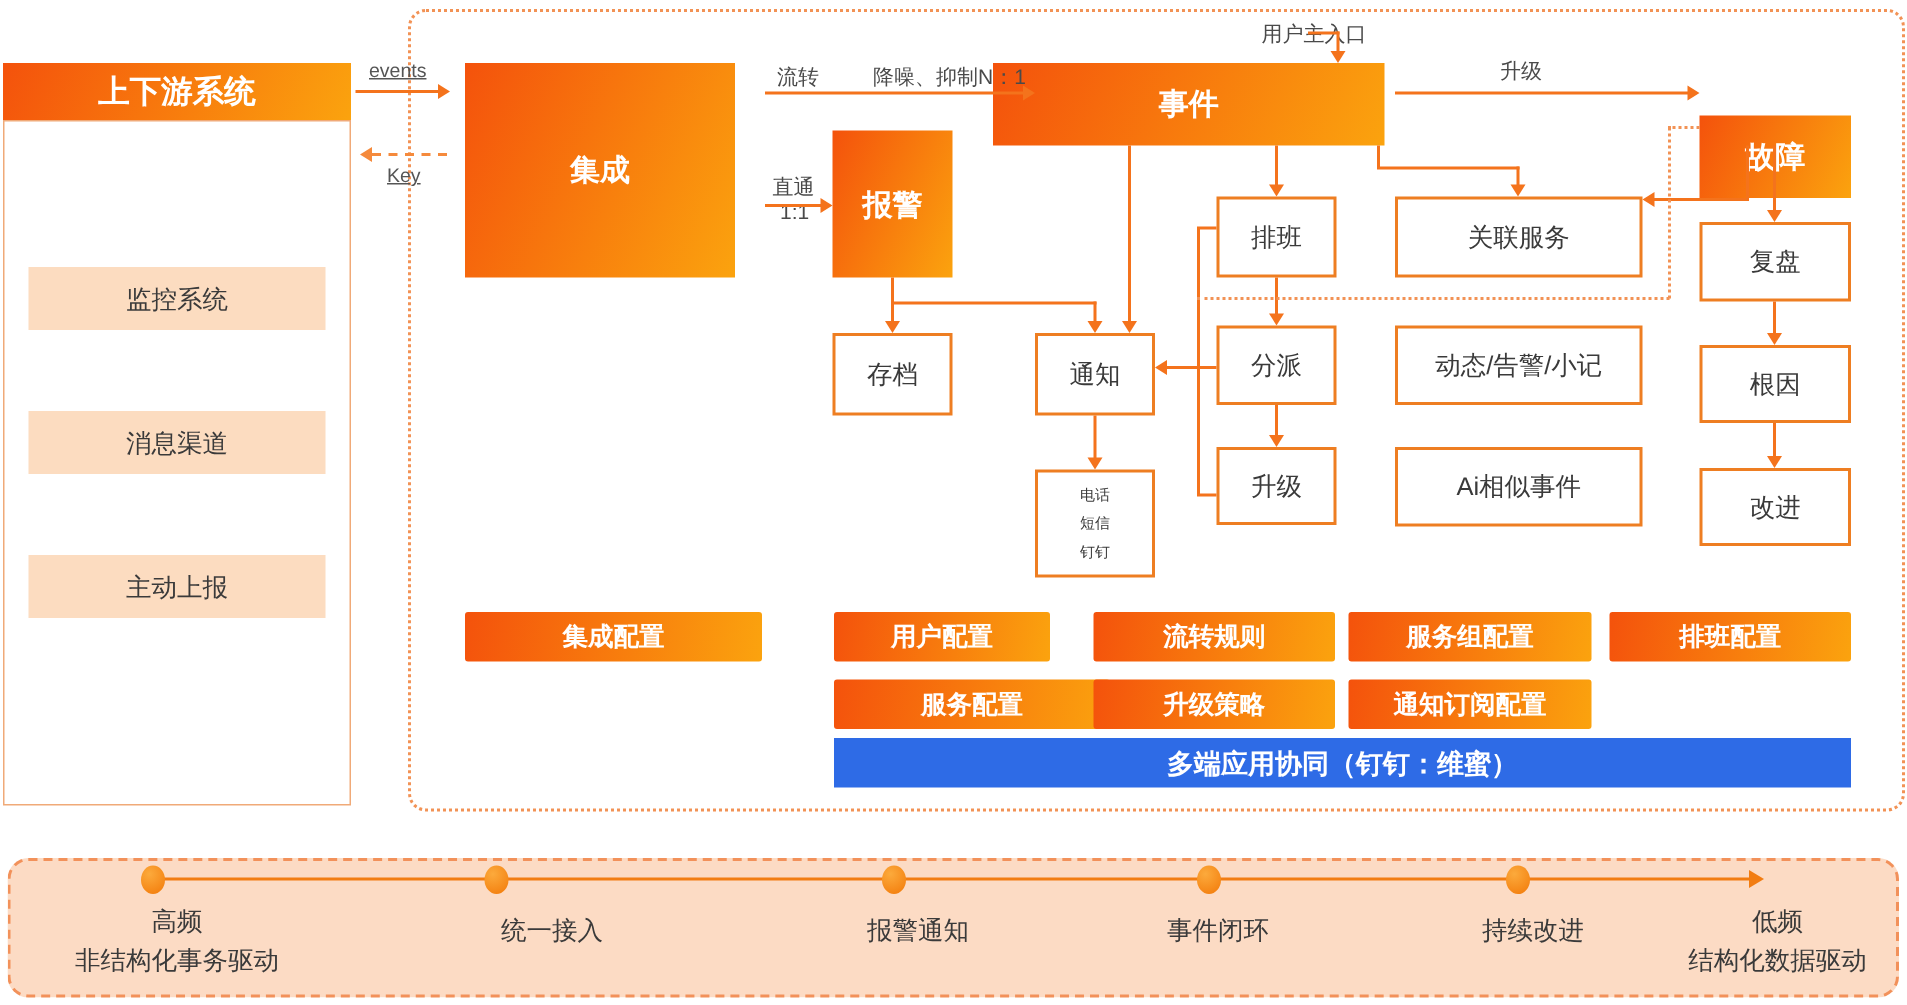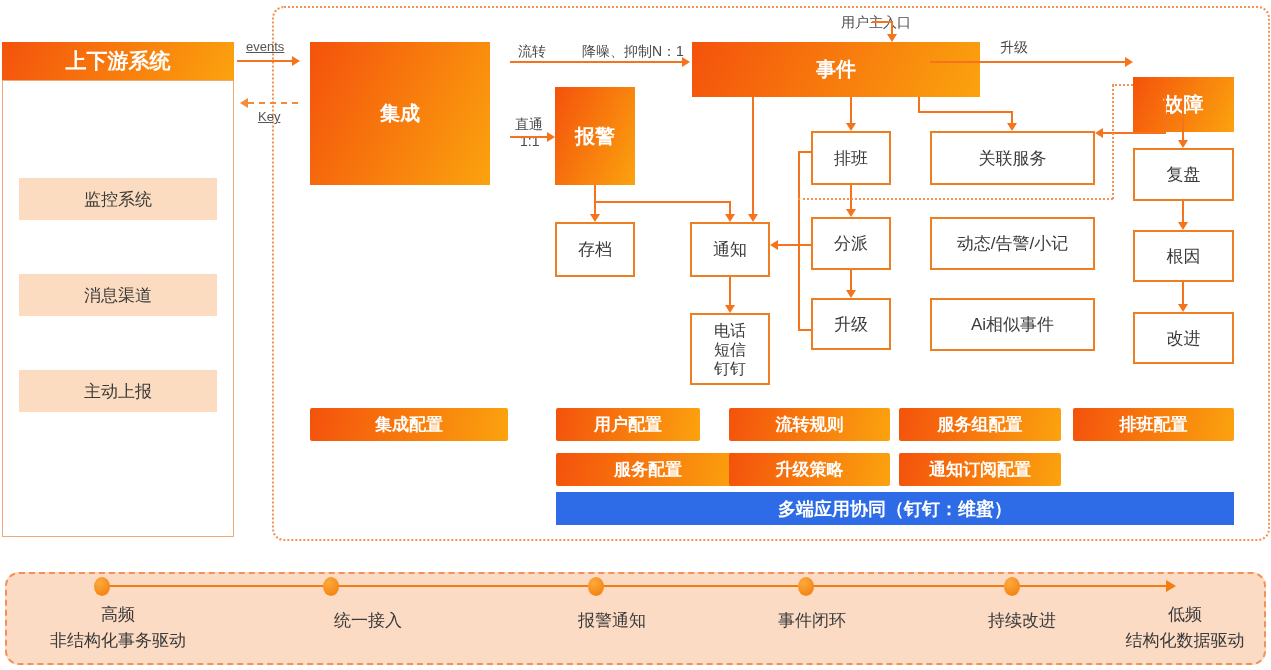--- a/index.html
+++ b/index.html
@@ -38,38 +38,38 @@
   .left-panel-body{position:absolute;background:#fff;border:1px solid #f0aa78;box-sizing:border-box;}
   .blue-bar{position:absolute;background:#2e6be6;color:#fff;font-weight:700;font-size:18px;
             display:flex;align-items:center;justify-content:center;}
   
   .tl-panel{position:absolute;background:#fcdbc4;border:2px dashed #f2915a;border-radius:14px;box-sizing:border-box;}
   .tl-dot{position:absolute;width:16px;height:19px;border-radius:50%;
           background:radial-gradient(circle at 35% 30%,#fcaa3c,#f27908);}
   .tl-label{position:absolute;transform:translateX(-50%);text-align:center;color:#3a3a3a;
             font-size:17px;line-height:26px;white-space:nowrap;}
   .tl-label span{display:block;}
-  .chan{flex-direction:column;font-size:16px;line-height:19px;}
+  .chan{flex-direction:column;font-size:10px;line-height:19px;}
 </style>
 </head>
 <body>
 
 <div id="canvas">
 
   <div class="gbox" style="left:2px;top:42px;width:232px;height:38px;font-size:21px;">上下游系统</div>
   <div class="left-panel-body" style="left:2px;top:80px;width:232px;height:457px;"></div>
   <div class="peach" style="left:19px;top:178px;width:198px;height:42px;">监控系统</div>
   <div class="peach" style="left:19px;top:274px;width:198px;height:42px;">消息渠道</div>
   <div class="peach" style="left:19px;top:370px;width:198px;height:42px;">主动上报</div>
 
   <div class="dashed-frame" style="left:272px;top:6px;width:994px;height:531px;"></div>
 
   <div class="gbox" style="left:310px;top:42px;width:180px;height:143px;">集成</div>
   <div class="gbox" style="left:555px;top:87px;width:80px;height:98px;">报警</div>
-  <div class="gbox" style="left:692px;top:42px;width:288px;height:55px;">事件</div>
+  <div class="gbox" style="left:662px;top:42px;width:261px;height:55px;">事件</div>
   <div class="gbox" style="left:1133px;top:42px;width:101px;height:55px;margin-top:35px;">故障</div>
 
   <div class="wbox" style="left:555px;top:222px;width:80px;height:55px;">存档</div>
   <div class="wbox" style="left:690px;top:222px;width:80px;height:55px;">通知</div>
   <div class="wbox chan" style="left:690px;top:313px;width:80px;height:72px;">
     <span>电话</span>
     <span>短信</span>
     <span>钉钉</span>
   </div>
   <div class="wbox" style="left:811px;top:131px;width:80px;height:54px;">排班</div>

